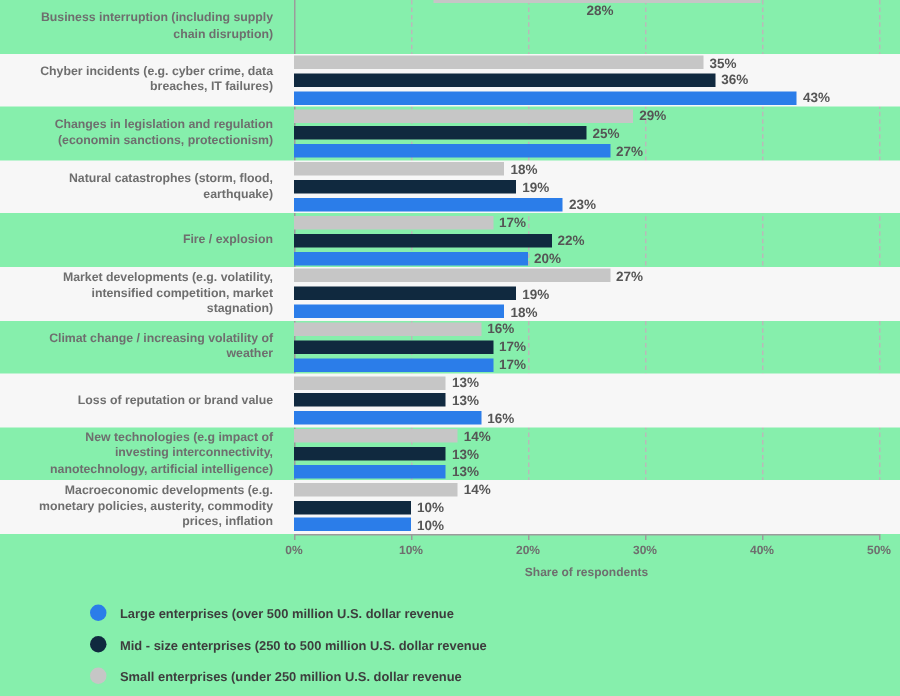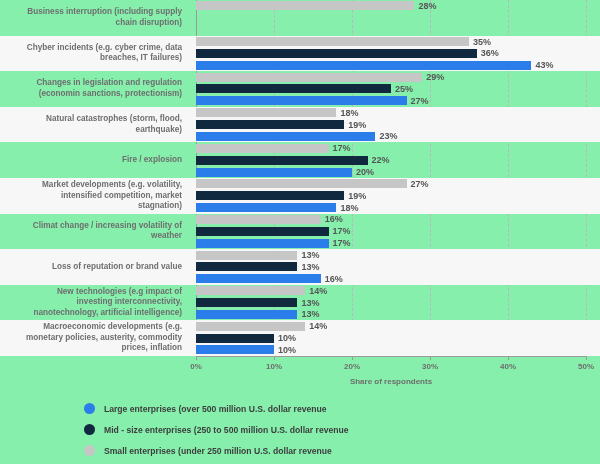--- a/index.html
+++ b/index.html
@@ -122,21 +122,21 @@
     font-size: 8px;
     font-weight: bold;
     color: #6e6e6e;
   }
 
   
   .legend {
     position: absolute;
     left: 0; top: 398px;
     width: 600px;
-    padding-left: 84px;
+    padding-left: 60px;
   }
   .legend-item {
     display: flex;
     align-items: center;
     height: 21px;
   }
   .legend-swatch {
     width: 11px; height: 11px;
     border-radius: 50%;
     flex: 0 0 11px;
@@ -161,21 +161,21 @@
         <div class="gridline" style="left: 156px;"></div>
         <div class="gridline" style="left: 234px;"></div>
         <div class="gridline" style="left: 312px;"></div>
         <div class="gridline" style="left: 390px;"></div>
       </div>
     <div id="rows">
         <div class="row" style="height: 35.6px;">
           <div class="cat-label">Business interruption (including supply
 chain disruption)</div>
           <div class="bars">
-            <div class="barline" style="height: 11.8667px;">
+            <div class="barline" style="height: 11.8667px; flex-direction: column;">
               <div class="bar small" style="width: 218.4px; background: rgb(198, 198, 198);"></div>
               <span class="bar-val">28%</span>
             </div>
             <div class="barline" style="height: 11.8667px; margin-top: 36px;">
               <div class="bar mid" style="width: 288.6px; background: rgb(16, 41, 63);"></div>
               <span class="bar-val">37%</span>
             </div>
             <div class="barline" style="height: 11.8667px;">
               <div class="bar large" style="width: 335.4px; background: rgb(43, 125, 233);"></div>
               <span class="bar-val">43%</span>

